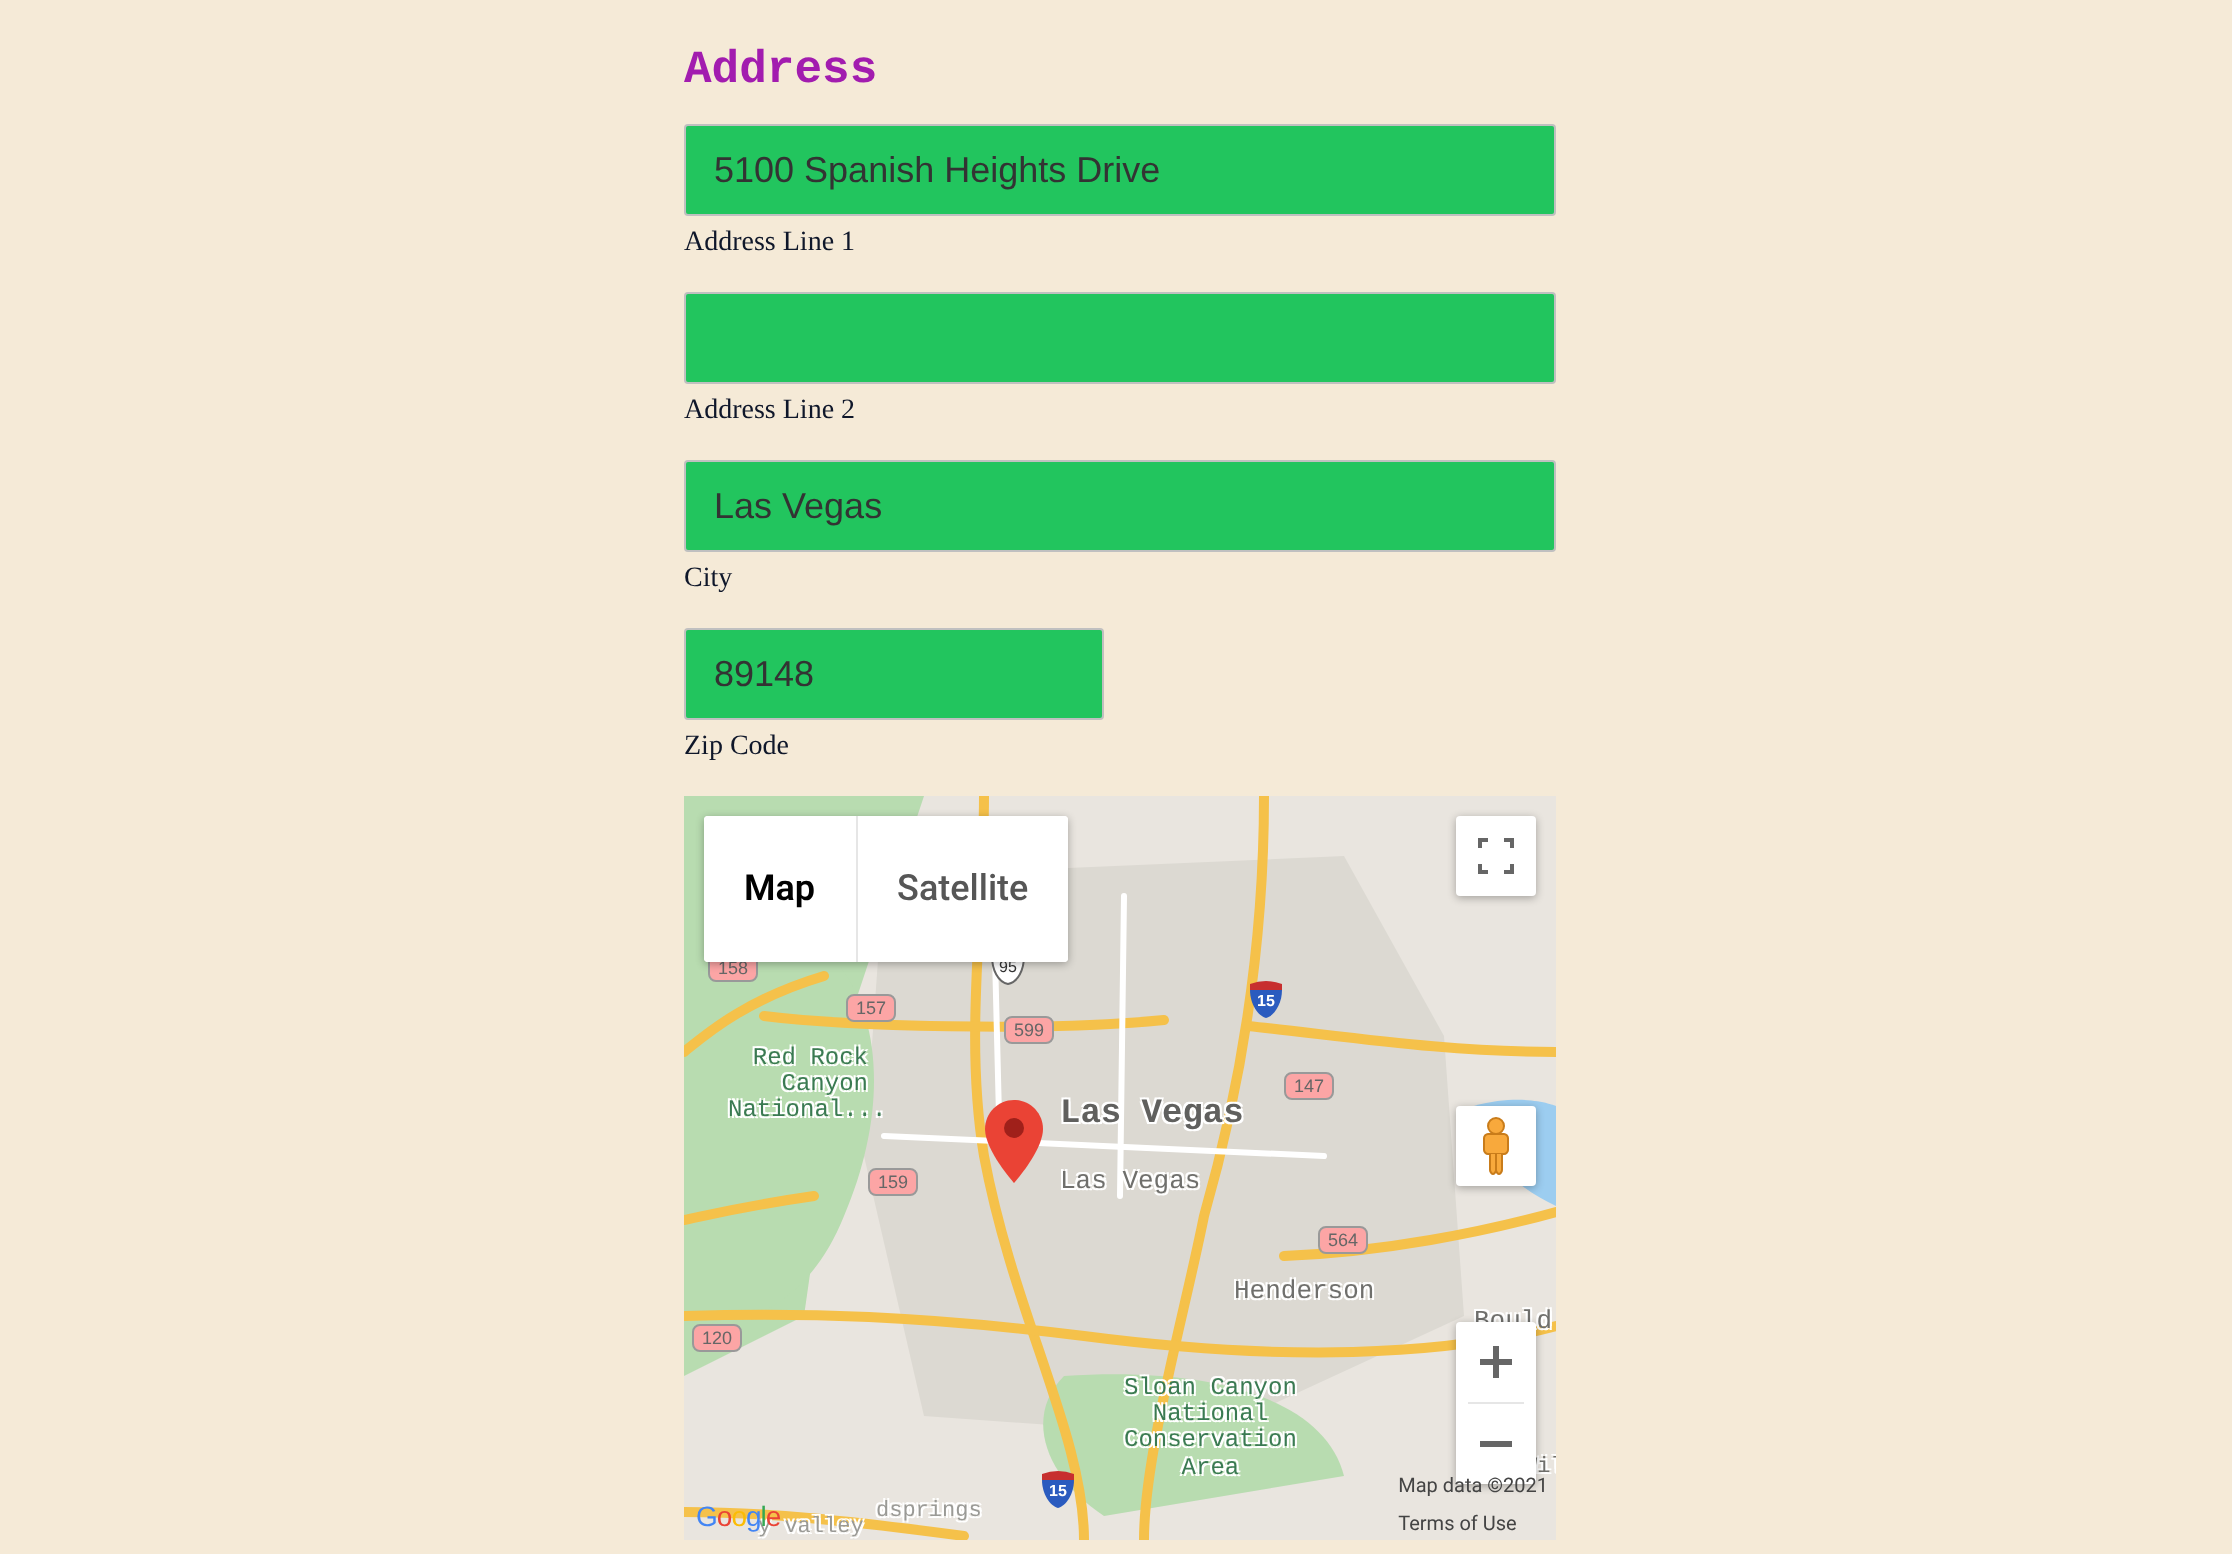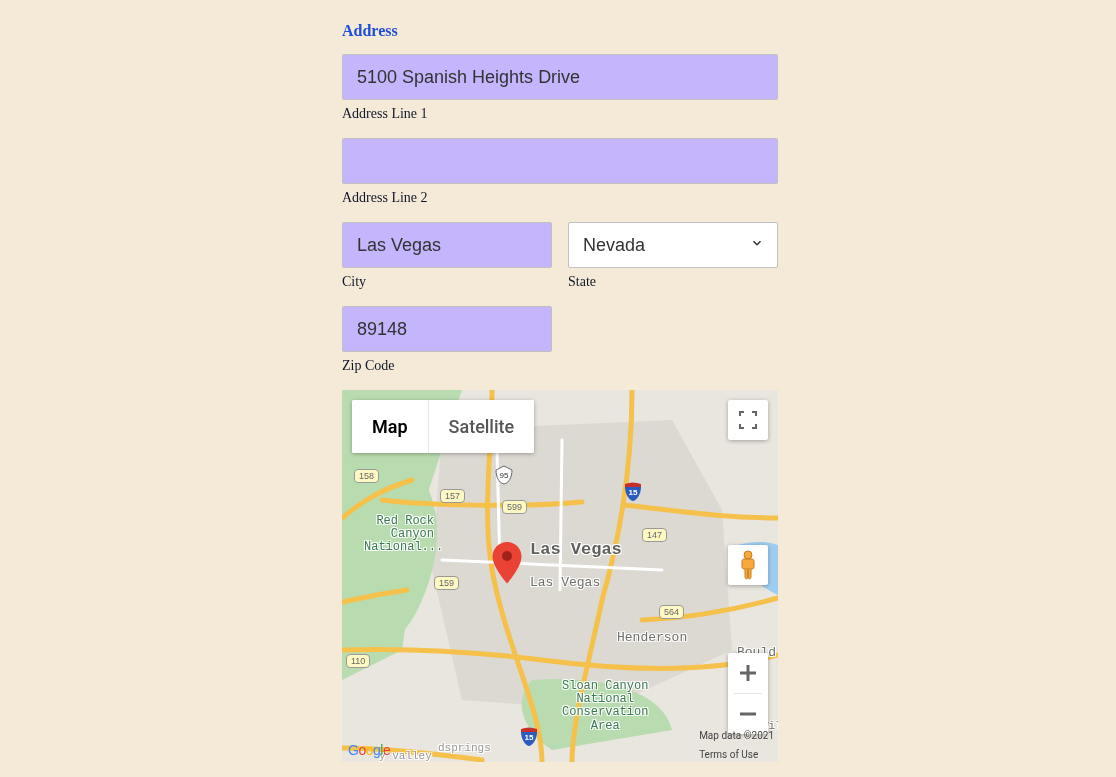--- a/index.html
+++ b/index.html
@@ -14,31 +14,31 @@
       height: 777px;
       position: relative;
     }
     .form-container {
       position: absolute;
       left: 342px;
       top: 22px;
       width: 436px;
     }
     .section-heading {
-      font-family: Liberation Serif, serif;
+      font-family: Liberation Mono, monospace;
       font-weight: bold;
-      font-size: 16px;
-      color: #1d4ed8;
+      font-size: 23px;
+      color: #a21caf;
       margin-bottom: 14px;
     }
     .input-text {
       width: 100%;
       height: 46px;
       border: 1px solid #c0c0c0;
-      background: #c4b5fd;
+      background: #22c55e;
       padding: 0 14px;
       font-family: Arial, Helvetica, sans-serif;
       font-size: 18px;
       color: #333;
       border-radius: 2px;
     }
     .field-label {
       font-family: Georgia, serif;
       font-size: 14px;
       color: #0f172a;
@@ -104,21 +104,21 @@
       background: #fff;
       box-shadow: 0 1px 4px rgba(0,0,0,.3);
       border-radius: 2px;
       overflow: hidden;
     }
     .map-type-btn {
       font-family: Roboto, Arial, sans-serif;
       font-size: 18px;
       font-weight: 500;
       color: #565656;
-      padding: 16px 20px;
+      padding: 26px 20px;
       background: #fff;
       cursor: pointer;
       border-right: 1px solid #e6e6e6;
     }
     .map-type-btn:last-child { border-right: none; }
     .map-type-btn.active {
       color: #000;
       font-weight: 600;
     }
     .fullscreen-btn {
@@ -238,21 +238,21 @@
       display: flex;
       align-items: center;
       justify-content: center;
       font-family: Arial, sans-serif;
       font-size: 9px;
       color: #666;
     }
     .hwy-box {
       border: 1px solid #999;
       border-radius: 4px;
-      background: #fef9c3;
+      background: #fca5a5;
       padding: 1px 4px;
       font-size: 9px;
     }
     .hwy-interstate {
       width:18px; height:19px;
       position:relative;
     }
   </style>
 </head>
 <body>
@@ -267,33 +267,20 @@
 
   <div class="field-block">
     <input type="text" class="input-text" value="" style="">
     <span class="field-label">Address Line 2</span>
   </div>
 
   <div class="row field-block">
     <div class="col-half">
       <input type="text" class="input-text" value="Las Vegas" style="">
       <span class="field-label">City</span>
-    </div>
-    <div class="col-half">
-      <div class="select-wrapper">
-        <select class="select-input">
-          <option>Nevada</option>
-        </select>
-        <span class="select-chevron">
-          <svg width="14" height="14" viewBox="0 0 24 24" fill="none" stroke="#333" stroke-width="2.5">
-              <polyline points="6 9 12 15 18 9"></polyline>
-            </svg>
-        </span>
-      </div>
-      <span class="field-label">State</span>
     </div>
   </div>
 
   <div class="field-block zip-block">
     <input type="text" class="input-text" value="89148" style="">
     <span class="field-label">Zip Code</span>
   </div>
 
   <div class="map-container">
     <svg class="map-bg" viewBox="0 0 436 372" preserveAspectRatio="none">
@@ -340,28 +327,28 @@
     <div class="map-label city-label-minor" style="left:395px; top:255px;">Bould</div>
     <div class="map-label city-label-minor" style="left:0px; top:360px; font-size:11px; color:#9a9a96;padding-left:37px;">y valley</div>
     <div class="map-label city-label-minor" style="left:58px; top:352px; font-size:11px; color:#9a9a96;padding-left:38px;">dsprings</div>
     <div class="map-label city-label-minor" style="left:420px; top:330px; font-size:11px;">Wil</div>
     <div class="map-label park-label" style="left:22px; top:125px; text-align:right; width:70px;">Red Rock<br>Canyon<br>National...</div>
     <div class="map-label park-label" style="left:220px; top:290px; text-align:center;">Sloan Canyon<br>National<br>Conservation<br>Area</div>
 
     <div class="hwy-shield" style="left:12px; top:79px;">
         <span class="hwy-box">158</span>
       </div>
-    <div class="hwy-shield" style="left:98px; top:99px;">
+    <div class="hwy-shield" style="left:81px; top:99px;">
         <span class="hwy-box">157</span>
       </div>
     <div class="hwy-shield" style="left:92px; top:186px;">
         <span class="hwy-box">159</span>
       </div>
     <div class="hwy-shield" style="left:4px; top:264px;">
-        <span class="hwy-box">110</span>
+        <span class="hwy-box">120</span>
       </div>
     <div class="hwy-shield" style="left:160px; top:110px;">
         <span class="hwy-box">599</span>
       </div>
     <div class="hwy-shield" style="left:300px; top:138px;">
         <span class="hwy-box">147</span>
       </div>
     <div class="hwy-shield" style="left:317px; top:215px;">
         <span class="hwy-box">564</span>
       </div>

